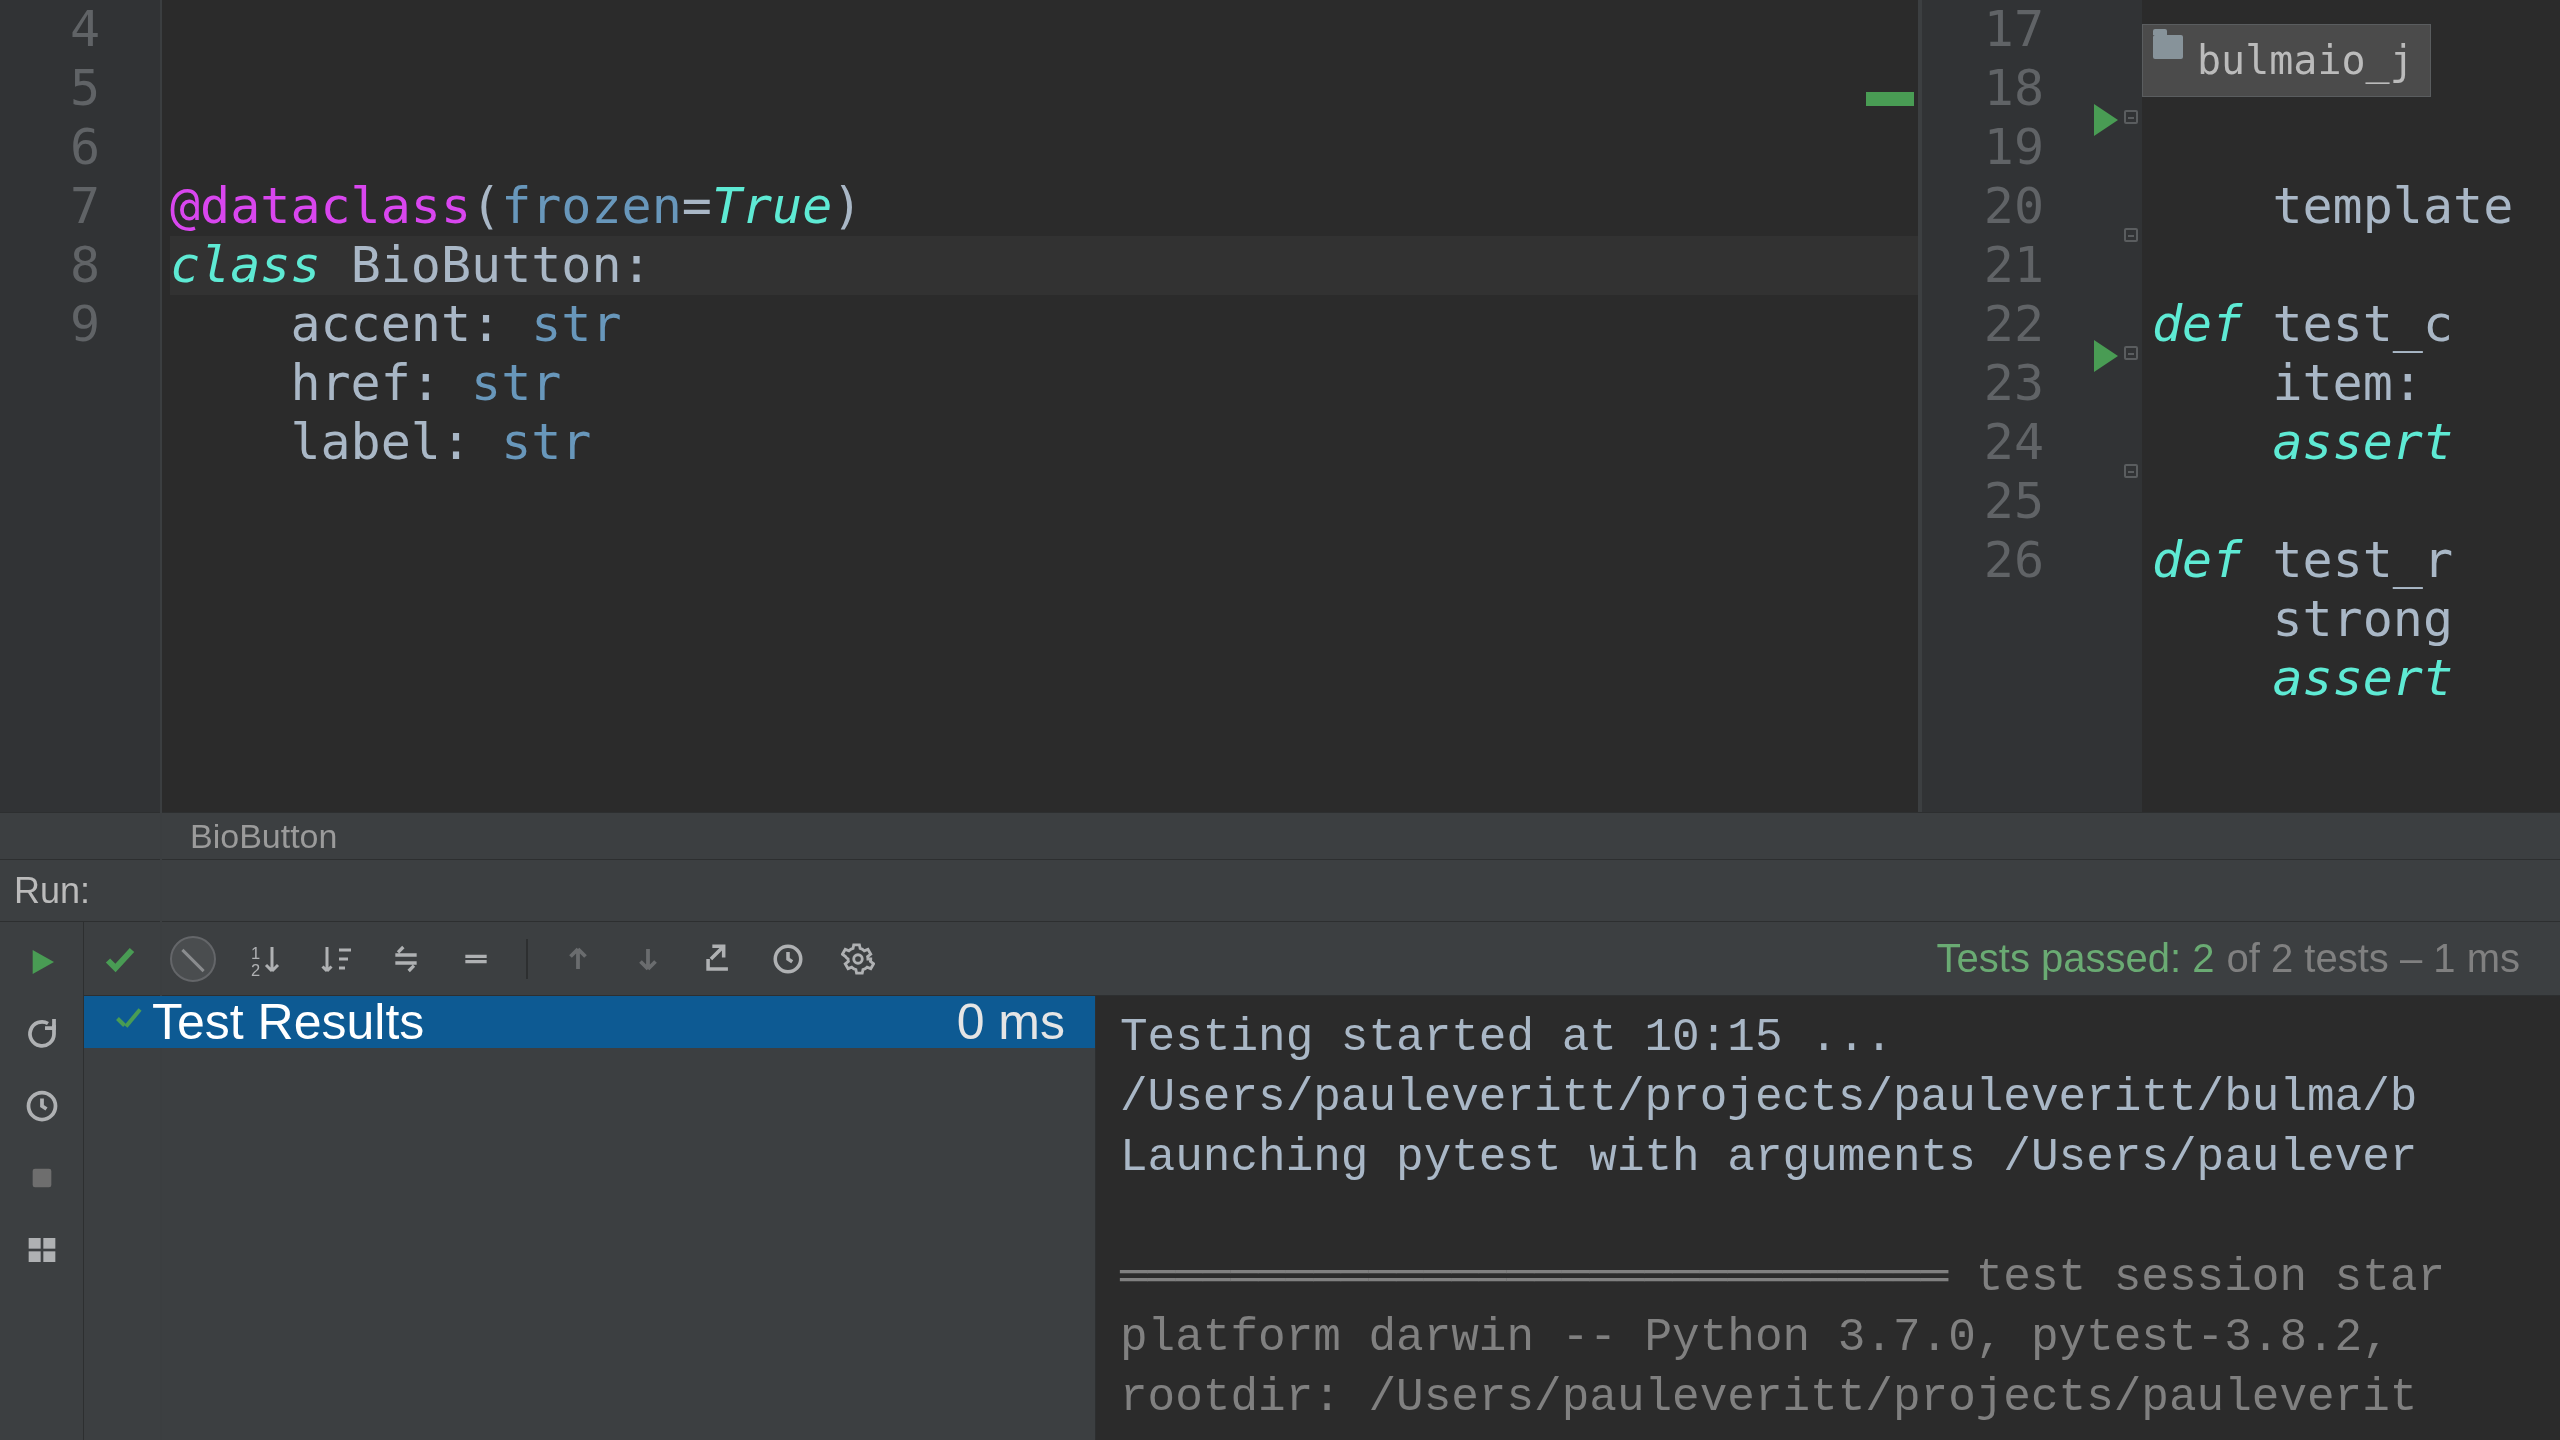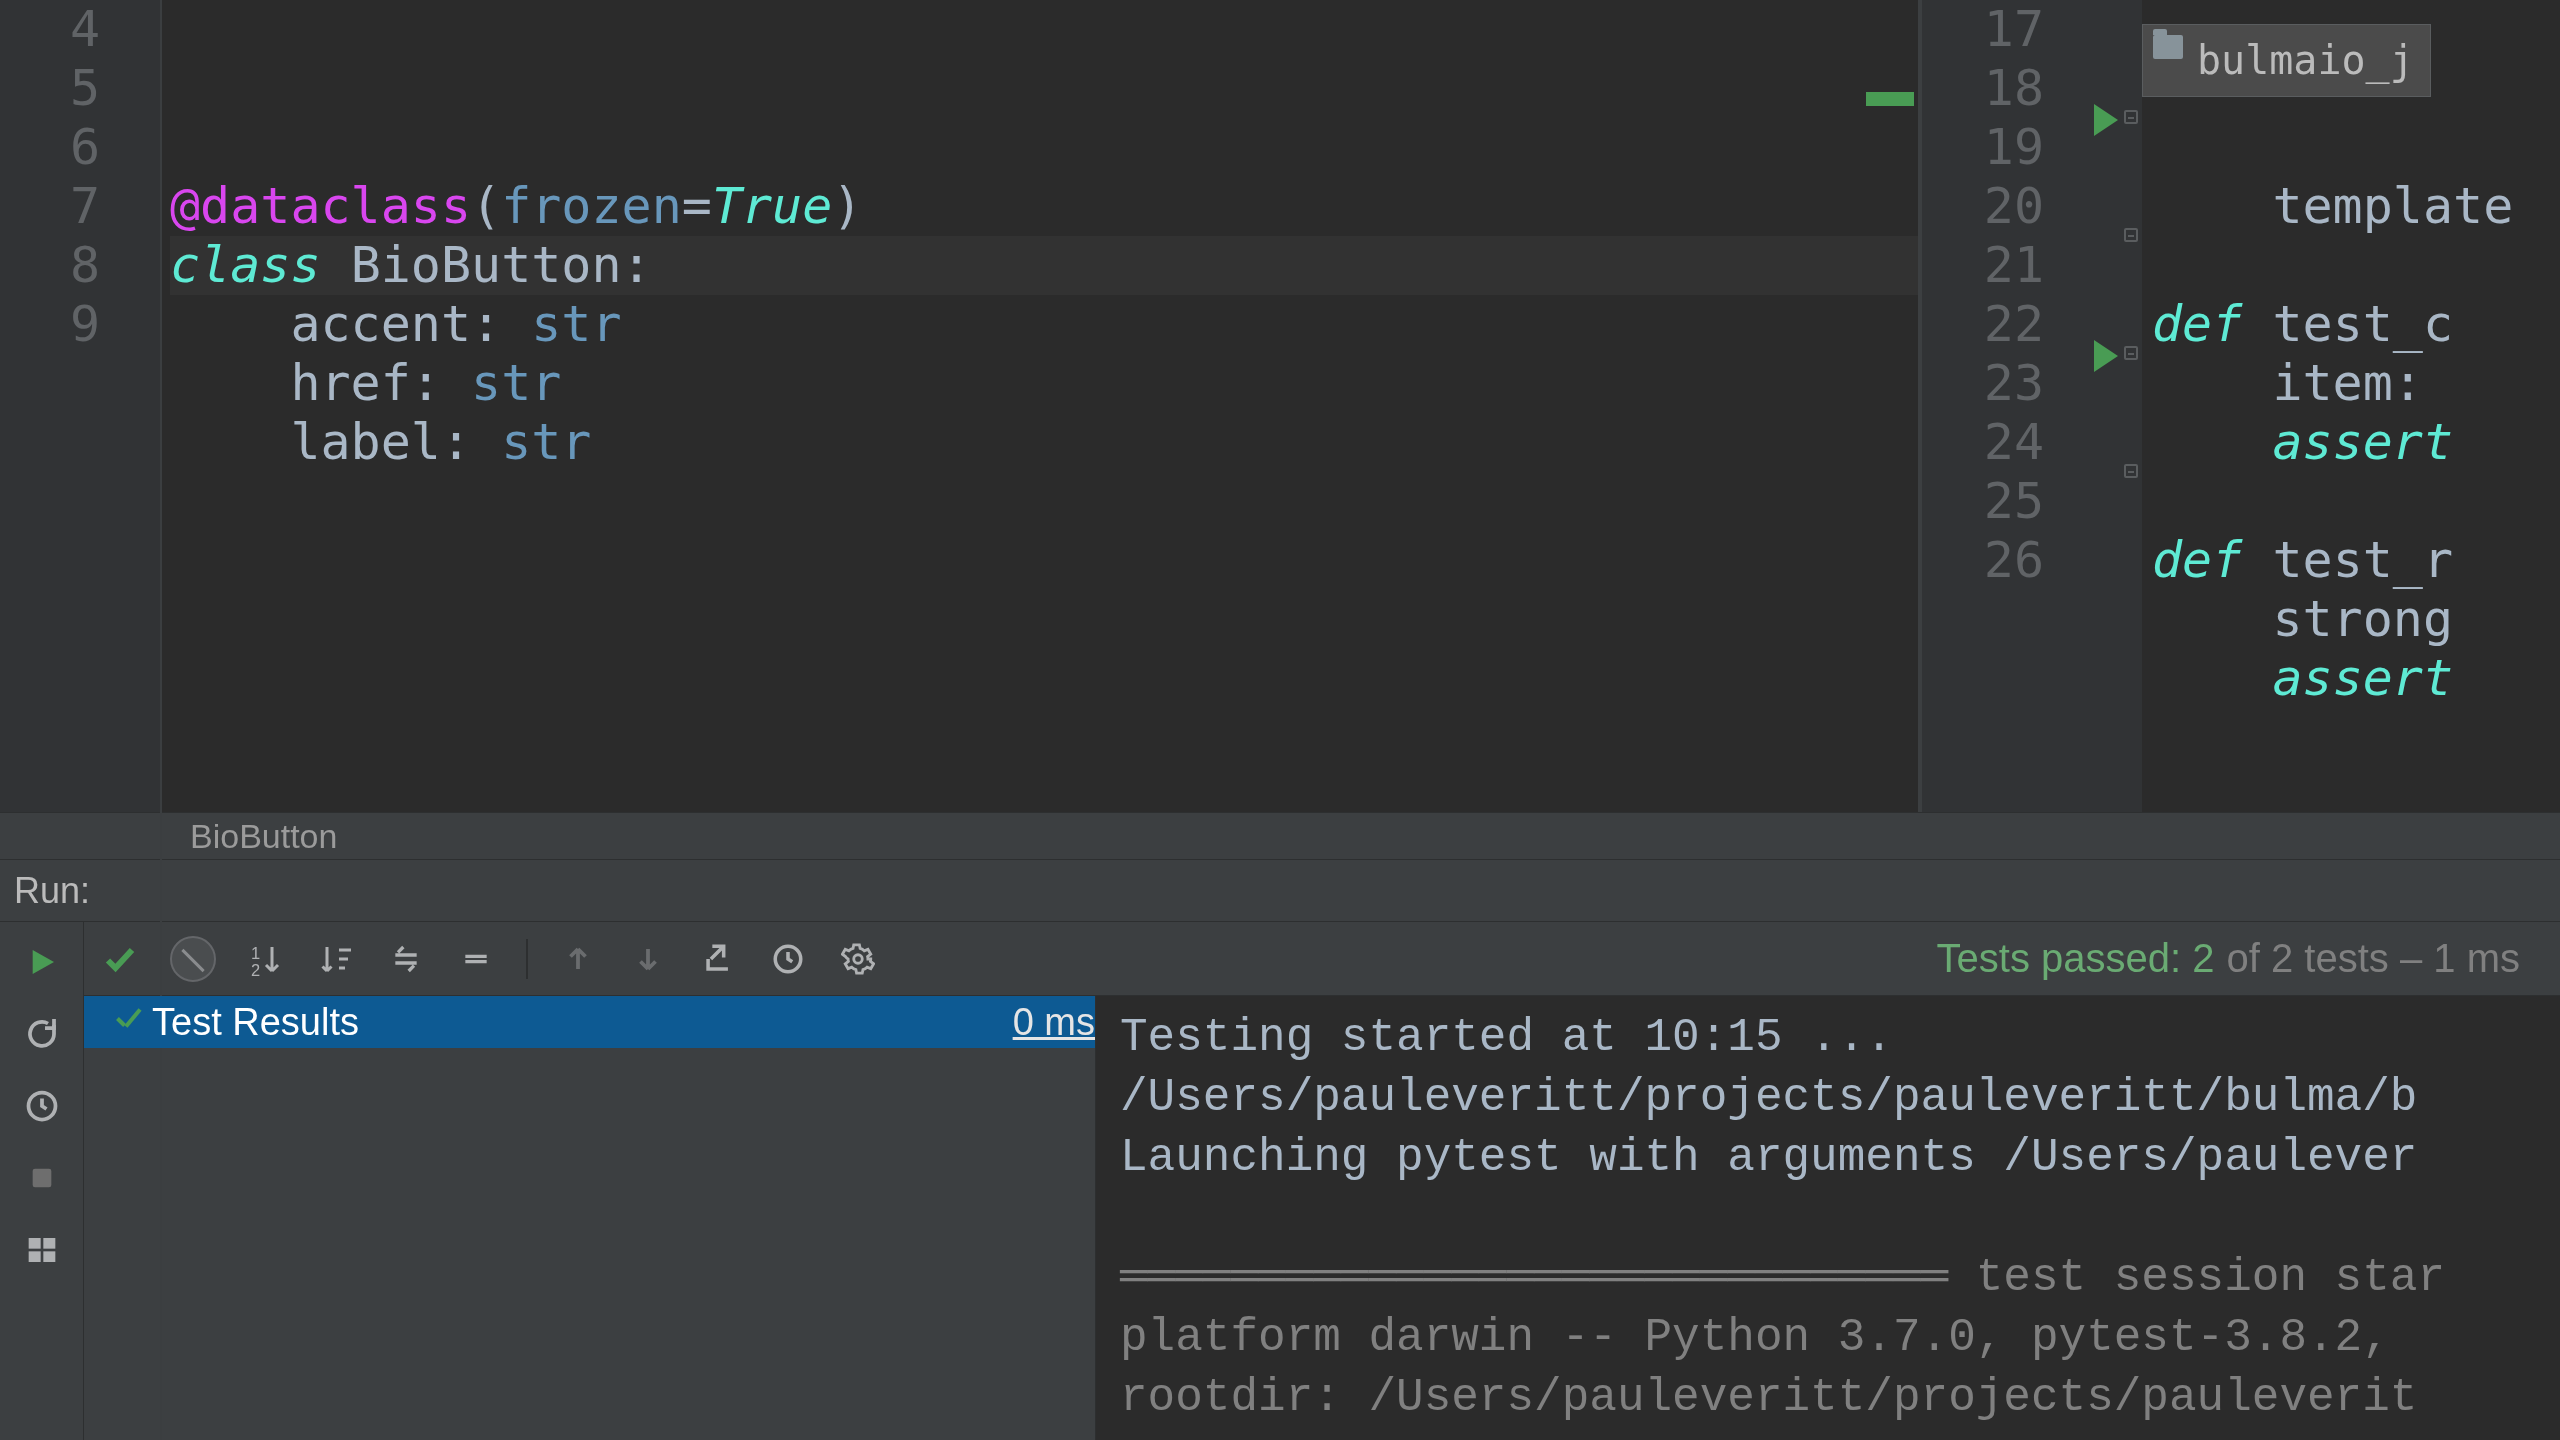--- a/index.html
+++ b/index.html
@@ -219,30 +219,30 @@
   .summary-dim{color:#808080;}
 
   .run-split{flex:1;display:flex;}
 
   .tree{
     width:1012px;background:#3c3f41;border-right:1px solid #2d2f30;
   }
   .tree-row{
     height:52px;background:#0d5a93;display:flex;align-items:center;
     padding-left:68px;position:relative;
-    font-family:-apple-system,"Segoe UI",sans-serif;font-size:38px;color:#ffffff;gap:32px;
+    font-family:-apple-system,"Segoe UI",sans-serif;font-size:50px;color:#ffffff;gap:32px;
   }
   .tree-check{position:absolute;left:30px;top:14px;width:30px;height:24px;}
   .tree-check::before{
     content:"";position:absolute;left:2px;top:10px;width:10px;height:4px;background:#499c54;transform:rotate(45deg);
   }
   .tree-check::after{
     content:"";position:absolute;left:8px;top:6px;width:22px;height:4px;background:#499c54;transform:rotate(-50deg);
   }
-  .tree-time{margin-left:auto;padding-right:0;color:#e5e5e5;text-decoration:underline;}
+  .tree-time{margin-left:auto;padding-right:30px;color:#e5e5e5;}
 
   .console{
     flex:1;
     font-family:Liberation Mono, monospace;
     font-size:46px;
     line-height:60px;
     color:#a9b7c6;
     padding:12px 0 0 24px;
     white-space:pre;
     overflow:hidden;

